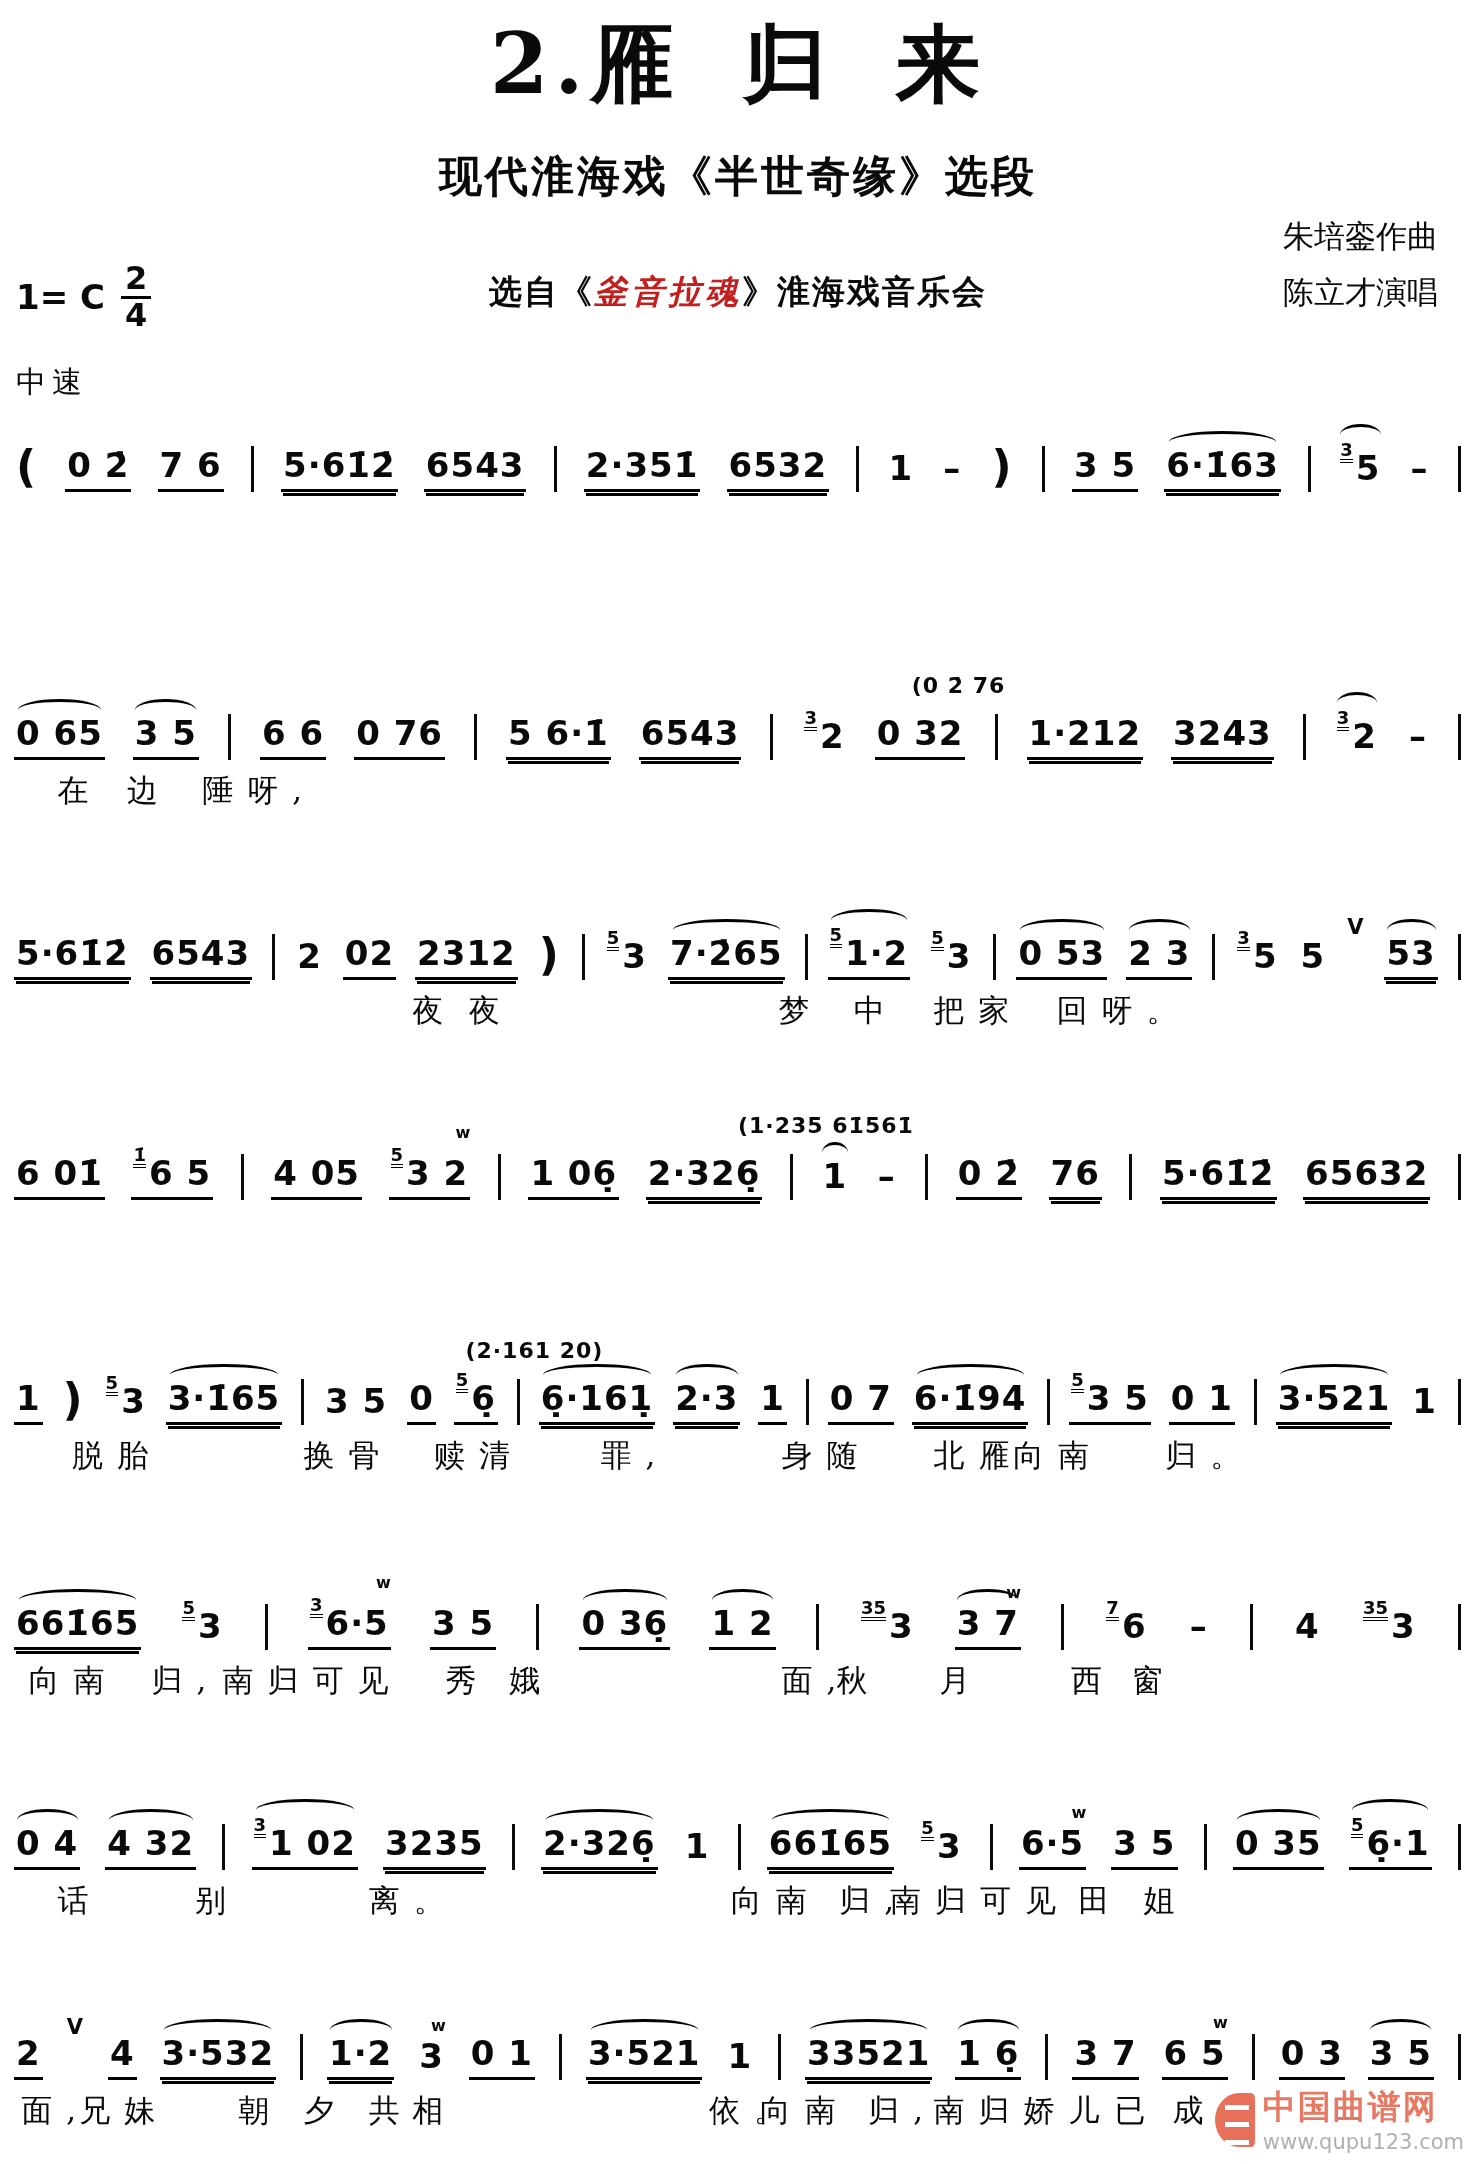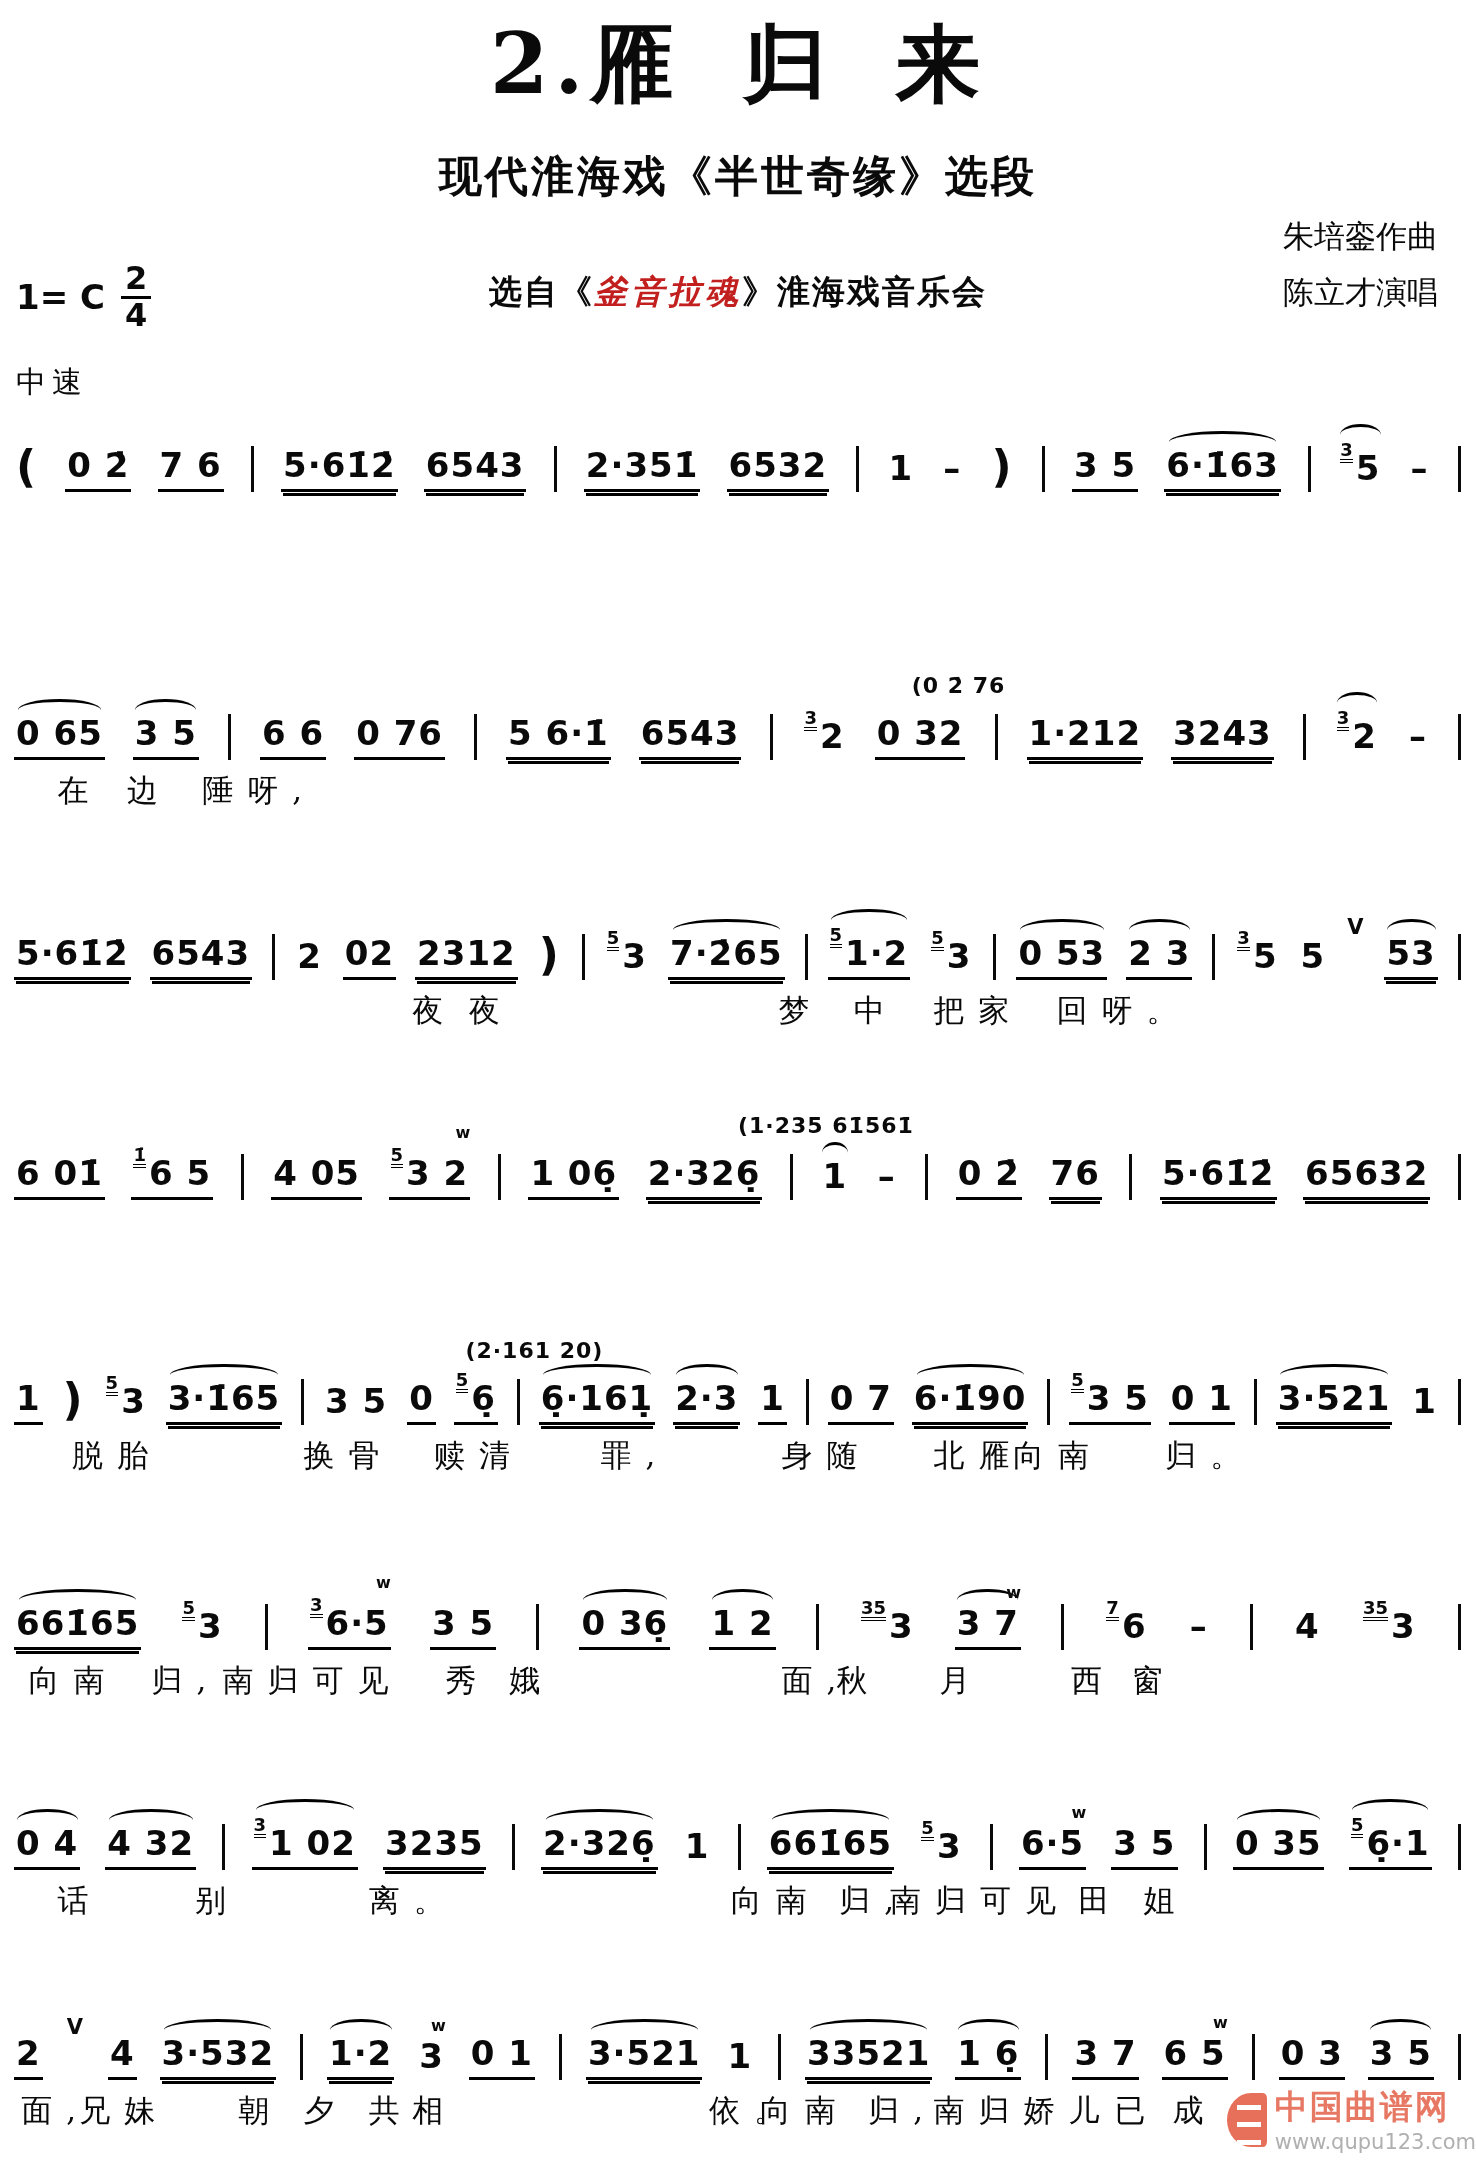--- a/index.html
+++ b/index.html
@@ -39,21 +39,21 @@
   .grace{display:inline-block;font-size:18px;vertical-align:24px;line-height:1;
          border-bottom:4px double #000;margin-right:3px;letter-spacing:0;}
   .orn{position:absolute;top:-21px;right:2px;font-size:16px;letter-spacing:-2px;font-weight:bold;}
   .breath{align-self:flex-start;font-size:21px;font-weight:bold;padding:0 1px;margin-top:-2px;}
   .bar{width:3px;height:46px;background:#0a0a0a;margin:0 1px;}
   .paren{font-size:44px;font-weight:bold;padding-bottom:2px;}
   .lyrline{position:relative;height:56px;margin-top:10px;}
   .lyr{position:absolute;top:0;font-family:"DejaVu Serif","Liberation Serif",serif;
        font-size:31px;letter-spacing:14px;white-space:nowrap;}
   
-  .watermark{position:absolute;right:0;bottom:10px;display:flex;align-items:center;gap:8px;}
+  .watermark{position:absolute;right:12px;bottom:10px;display:flex;align-items:center;gap:8px;}
   .wm-logo{width:40px;height:54px;background:var(--wm-red,#e2583e);
            border-radius:60% 10% 10% 60% / 50% 10% 10% 50%;position:relative;opacity:.85;}
   .wm-logo::after{content:"";position:absolute;left:10px;right:6px;top:12px;height:30px;
                   border-top:5px solid #fff;border-bottom:5px solid #fff;
                   background:linear-gradient(#fff,#fff) center/100% 5px no-repeat;}
   .wm-text .cn{color:var(--wm-red,#e2583e);font-size:33px;font-weight:bold;
                font-family:"DejaVu Serif",serif;letter-spacing:2px;opacity:.8;}
   .wm-text .url{color:var(--wm-gray,#b0b0b0);font-size:21px;text-align:right;}
 </style>
 </head>
@@ -219,21 +219,21 @@
           <div class="bar"></div>
           <span class="tok">3 5</span>
           <span class="tok u1">0</span>
           <span class="tok u1"><span class="grace">5</span>6̣</span>
           <div class="bar"></div>
           <span class="tok u2 slur">6̣·161̣</span>
           <span class="tok u2 slur">2·3</span>
           <span class="tok u1">1</span>
           <div class="bar"></div>
           <span class="tok u1">0 7</span>
-          <span class="tok u2 slur">6·1̇90</span>
+          <span class="tok u2 slur">6·1̇94</span>
           <div class="bar"></div>
           <span class="tok u1"><span class="grace">5</span>3 5</span>
           <span class="tok u1">0 1</span>
           <div class="bar"></div>
           <span class="tok u2 slur">3·521</span>
           <span class="tok">1</span>
           <div class="bar"></div>
         </div>
         <div class="lyrline">
           <span class="lyr" style="left: 4%;">脱胎</span>

